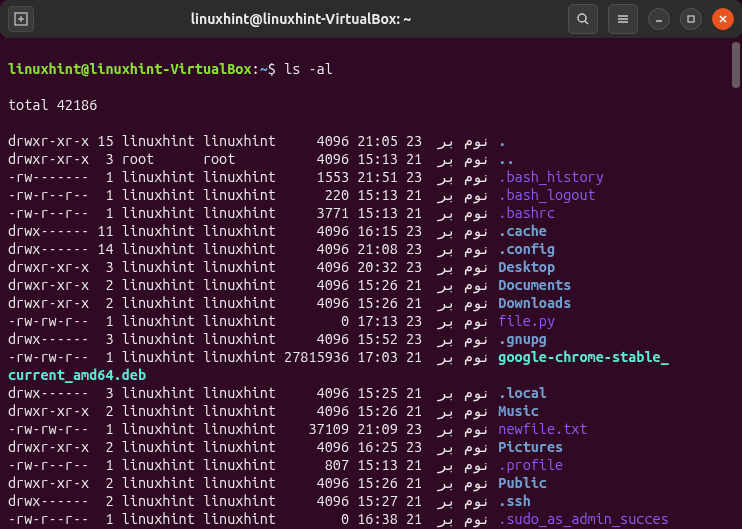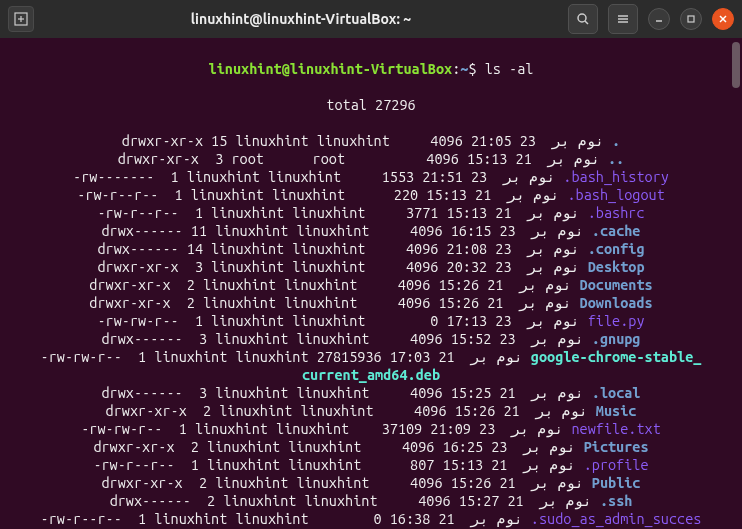--- a/index.html
+++ b/index.html
@@ -14,20 +14,21 @@
       overflow: hidden;
       font-family: "Ubuntu Mono", "DejaVu Sans Mono", monospace;
     }
     .titlebar {
       background: #2c2c2c;
       height: 38px;
       display: flex;
       align-items: center;
       padding: 0 8px;
       gap: 6px;
+      border-radius: 8px;
     }
     .title-btn {
       width: 26px;
       height: 26px;
       border-radius: 4px;
       background: #3a3a3a;
       display: flex;
       align-items: center;
       justify-content: center;
       color: #ddd;
@@ -80,21 +81,20 @@
       background: #300a24;
       padding: 4px 8px;
       font-size: 14.5px;
       line-height: 18px;
       color: #eee;
       white-space: pre;
       font-family: "Ubuntu Mono", "DejaVu Sans Mono", monospace;
       height: calc(529px - 38px);
       overflow: hidden;
       position: relative;
-      text-align: center;
     }
     .prompt-user { color: #8ae234; font-weight: bold; }
     .prompt-colon { color: #eee; }
     .prompt-path { color: #729fcf; font-weight: bold; }
     .prompt-dollar { color: #eee; }
     .cmd { color: #eee; }
     .dir-name { color: #729fcf; font-weight: bold; }
     .file-name { color: #8b5cf6; }
     .red-name { color: #5eead4; font-weight: bold; }
     .ls-line { display: block; }
@@ -148,16 +148,16 @@
       <svg width="10" height="10" viewBox="0 0 10 10">
           <line x1="2" y1="2" x2="8" y2="8" stroke="#fff" stroke-width="1.5"></line>
           <line x1="8" y1="2" x2="2" y2="8" stroke="#fff" stroke-width="1.5"></line>
         </svg>
     </div>
   </div>
 </div>
 
 <div class="terminal">
 <span class="ls-line"><span class="prompt-user">linuxhint@linuxhint-VirtualBox</span><span class="prompt-colon">:</span><span class="prompt-path">~</span><span class="prompt-dollar">$</span><span class="cmd"> </span><span class="cmd">ls -al</span></span>
-<span class="ls-line">total 27296</span>
+<span class="ls-line">total 42186</span>
 <div id="ls-output"><span class="ls-line"><span>drwxr-xr-x 15 linuxhint linuxhint     4096 21:05 23  نوم بر </span><span class="dir-name">.</span></span><span class="ls-line"><span>drwxr-xr-x  3 root      root          4096 15:13 21  نوم بر </span><span class="dir-name">..</span></span><span class="ls-line"><span>-rw-------  1 linuxhint linuxhint     1553 21:51 23  نوم بر </span><span class="file-name">.bash_history</span></span><span class="ls-line"><span>-rw-r--r--  1 linuxhint linuxhint      220 15:13 21  نوم بر </span><span class="file-name">.bash_logout</span></span><span class="ls-line"><span>-rw-r--r--  1 linuxhint linuxhint     3771 15:13 21  نوم بر </span><span class="file-name">.bashrc</span></span><span class="ls-line"><span>drwx------ 11 linuxhint linuxhint     4096 16:15 23  نوم بر </span><span class="dir-name">.cache</span></span><span class="ls-line"><span>drwx------ 14 linuxhint linuxhint     4096 21:08 23  نوم بر </span><span class="dir-name">.config</span></span><span class="ls-line"><span>drwxr-xr-x  3 linuxhint linuxhint     4096 20:32 23  نوم بر </span><span class="dir-name">Desktop</span></span><span class="ls-line"><span>drwxr-xr-x  2 linuxhint linuxhint     4096 15:26 21  نوم بر </span><span class="dir-name">Documents</span></span><span class="ls-line"><span>drwxr-xr-x  2 linuxhint linuxhint     4096 15:26 21  نوم بر </span><span class="dir-name">Downloads</span></span><span class="ls-line"><span>-rw-rw-r--  1 linuxhint linuxhint        0 17:13 23  نوم بر </span><span class="file-name">file.py</span></span><span class="ls-line"><span>drwx------  3 linuxhint linuxhint     4096 15:52 23  نوم بر </span><span class="dir-name">.gnupg</span></span><span class="ls-line"><span>-rw-rw-r--  1 linuxhint linuxhint 27815936 17:03 21  نوم بر </span><span class="red-name">google-chrome-stable_</span></span><span class="ls-line red-name">current_amd64.deb</span><span class="ls-line"><span>drwx------  3 linuxhint linuxhint     4096 15:25 21  نوم بر </span><span class="dir-name">.local</span></span><span class="ls-line"><span>drwxr-xr-x  2 linuxhint linuxhint     4096 15:26 21  نوم بر </span><span class="dir-name">Music</span></span><span class="ls-line"><span>-rw-rw-r--  1 linuxhint linuxhint    37109 21:09 23  نوم بر </span><span class="file-name">newfile.txt</span></span><span class="ls-line"><span>drwxr-xr-x  2 linuxhint linuxhint     4096 16:25 23  نوم بر </span><span class="dir-name">Pictures</span></span><span class="ls-line"><span>-rw-r--r--  1 linuxhint linuxhint      807 15:13 21  نوم بر </span><span class="file-name">.profile</span></span><span class="ls-line"><span>drwxr-xr-x  2 linuxhint linuxhint     4096 15:26 21  نوم بر </span><span class="dir-name">Public</span></span><span class="ls-line"><span>drwx------  2 linuxhint linuxhint     4096 15:27 21  نوم بر </span><span class="dir-name">.ssh</span></span><span class="ls-line"><span>-rw-r--r--  1 linuxhint linuxhint        0 16:38 21  نوم بر </span><span class="file-name">.sudo_as_admin_succes</span></span></div>
 <div class="scrollbar"></div>
 </div>
 
 </body></html>

